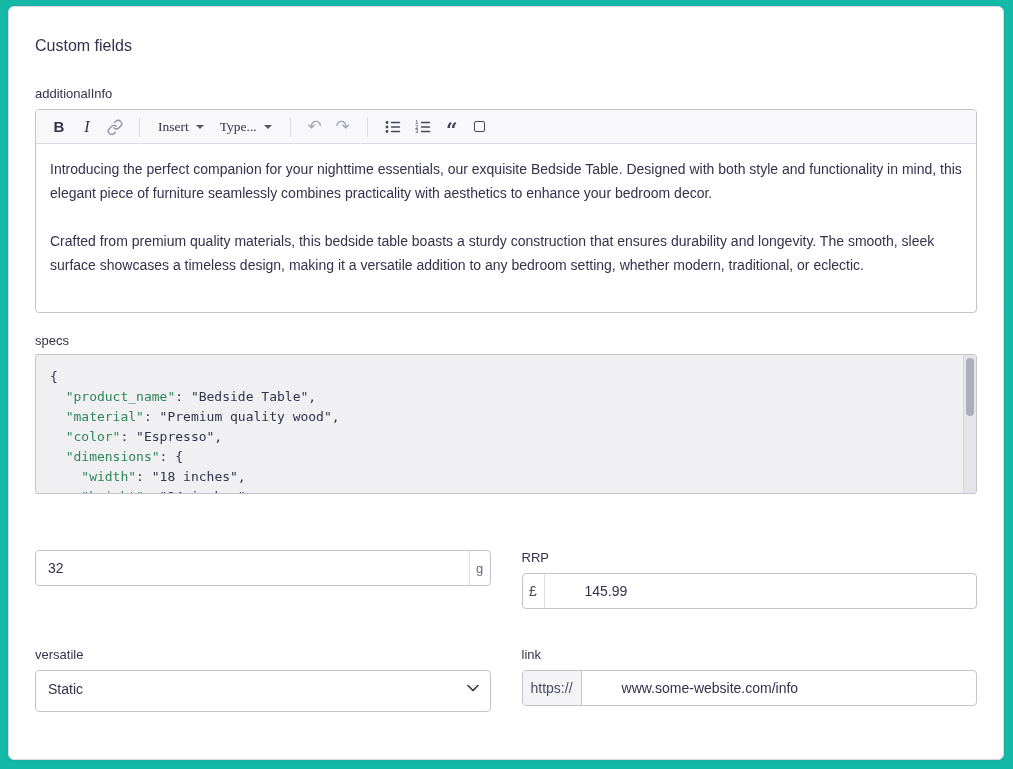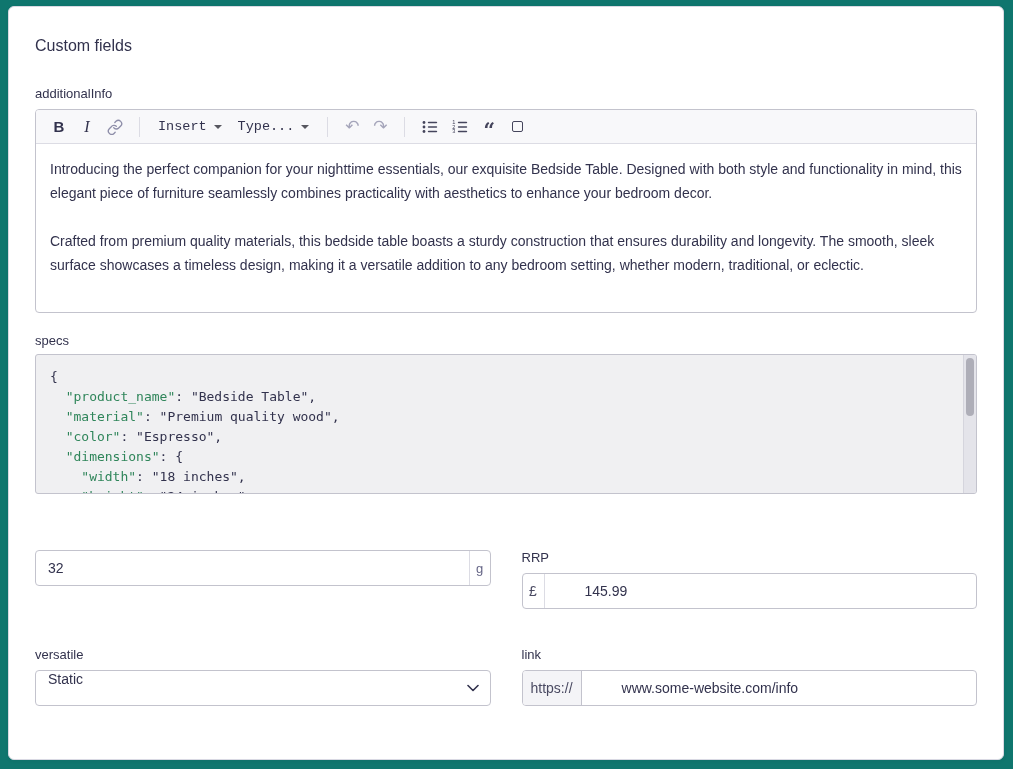--- a/index.html
+++ b/index.html
@@ -4,21 +4,21 @@
 <style>
   * { box-sizing: border-box; }
   html, body { margin: 0; padding: 0; }
   body {
     width: 1013px; height: 769px;
     background: #ffffff;
     font-family: "Liberation Sans", sans-serif;
     color: #32324d;
     overflow: hidden;
   }
-  .screen { position: relative; width: 1013px; height: 769px; background: #0f766e; }
+  .screen { position: relative; width: 1013px; height: 769px; background: #14b8a6; }
   .panel {
     position: absolute; left: 8px; top: 6px;
     width: 996px; height: 754px;
     background: #ffffff;
     border: 1px solid #d9d9e3;
     border-radius: 6px;
     box-shadow: 0 1px 4px rgba(33,33,52,.06);
     padding: 30px 26px;
     overflow: hidden;
   }
@@ -51,21 +51,21 @@
   }
   .tb-btn.bold { font-weight: 700; font-size: 15px; }
   .tb-btn.italic { font-family: "Liberation Serif", serif; font-style: italic; font-size: 16px; }
   .tb-btn.gray { color: #8e8ea9; }
   .tb-btn.arrow { font-size: 17px; color: #a5a5ba; }
   .tb-sep { width: 1px; height: 20px; background: #dcdce4; margin: 0 9px; flex: 0 0 auto; }
   .tb-drop {
     background: none; border: none; cursor: pointer;
     height: 28px; padding: 0 7px;
     display: inline-flex; align-items: center; gap: 7px;
-    font-family: Liberation Mono, monospace;
+    font-family: Liberation Serif, serif;
     font-size: 13.5px; color: #32324d;
   }
   .caret {
     width: 0; height: 0; display: inline-block;
     border-left: 4px solid transparent; border-right: 4px solid transparent;
     border-top: 4.5px solid #57575f;
   }
   .quote-glyph {
     font-family: "DejaVu Serif", serif;
     font-size: 20px; line-height: 32px; height: 26px; overflow: visible;
@@ -126,21 +126,21 @@
   }
   .addon-left {
     flex: 0 0 auto; min-width: 22px; padding: 0 6px;
     display: flex; align-items: center; justify-content: center;
     border-right: 1px solid #dcdce4; color: #4a4a62; font-size: 14px;
   }
   .addon-left.shaded {
     background: #f4f4f7; border-right: 1px solid #c3c3cd; padding: 0 8px;
   }
   .select {
-    position: relative; display: flex; height: 36px;
+    position: relative; display: flex; align-items: center; height: 42px;
     border: 1px solid #c3c3cd; border-radius: 4px; background: #fff;
     font-size: 14px; color: #32324d; padding: 0 34px 4px 12px; cursor: pointer;
   }
   .select .chevron { position: absolute; right: 11px; top: 13px; }
 </style>
 </head>
 <body>
 
 <div class="screen">
   <section class="panel">

